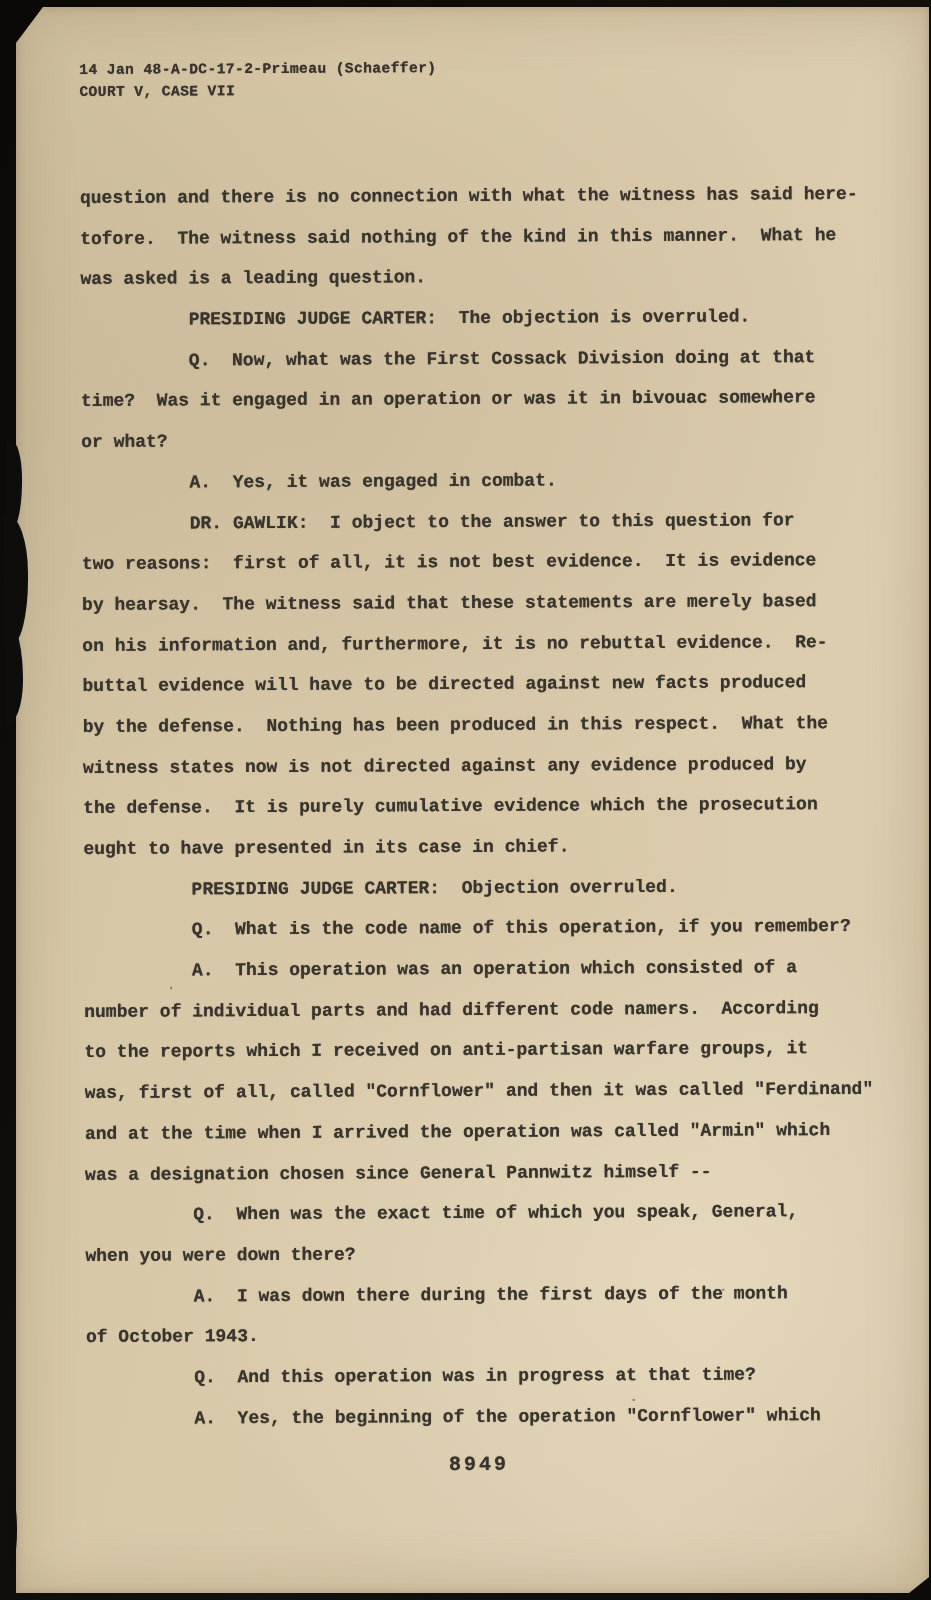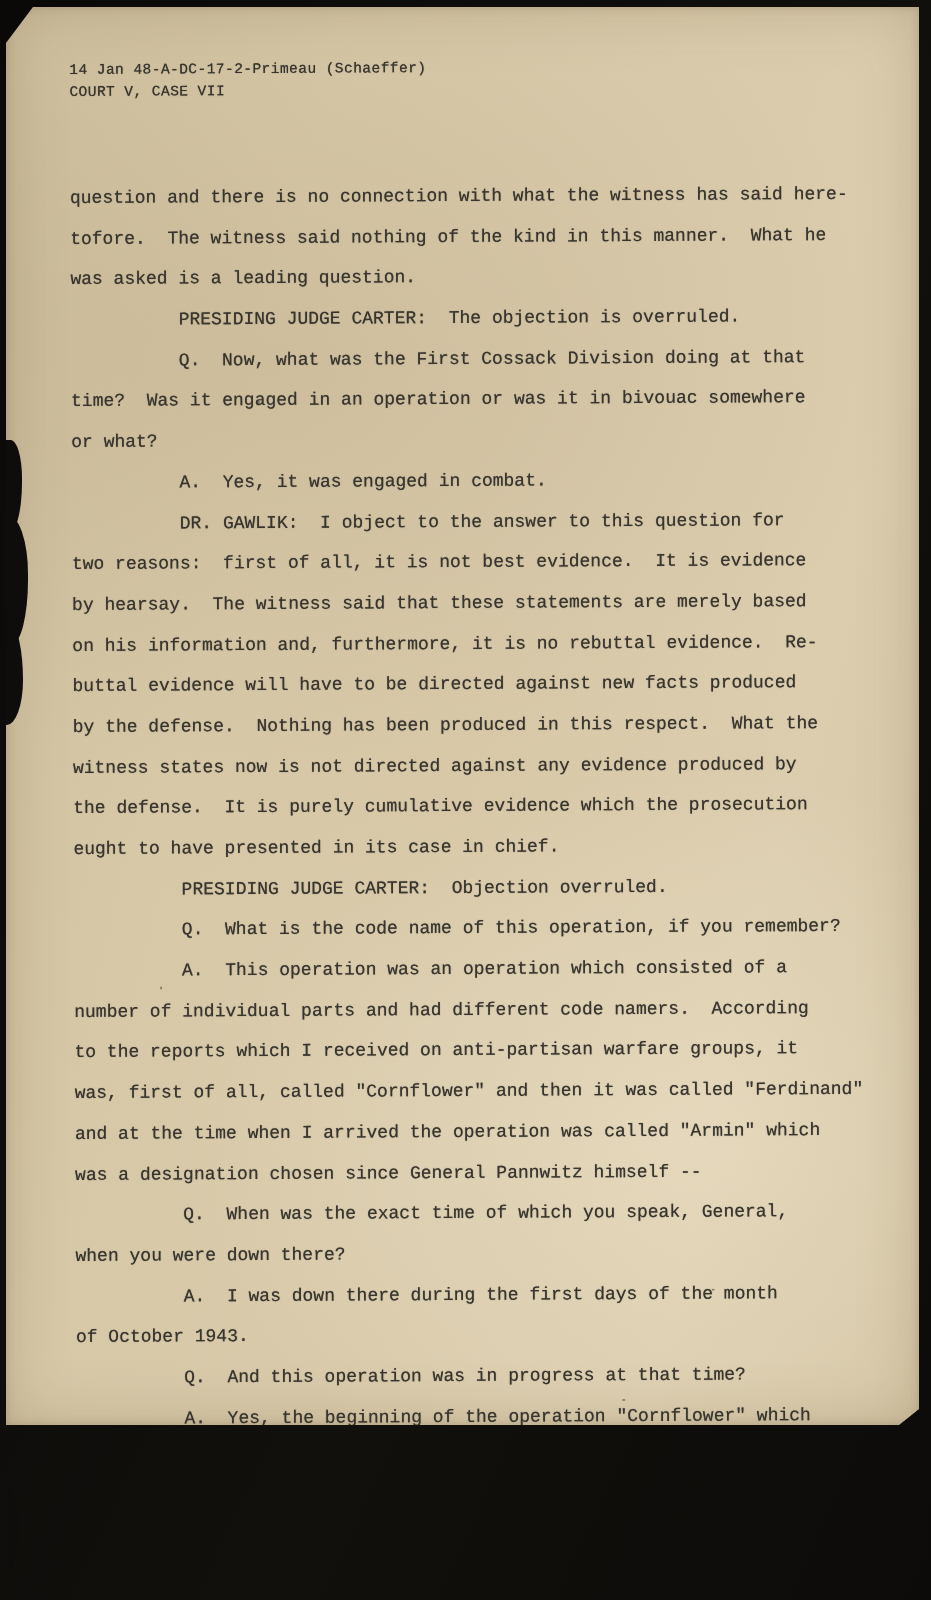--- a/index.html
+++ b/index.html
@@ -13,33 +13,34 @@
   }
   .scan {
     position: relative;
     width: 931px;
     height: 1600px;
     background:
       linear-gradient(115deg, #0a0908 0%, #12100d 60%, #0c0b09 100%);
   }
   .paper {
     position: absolute;
-    left: 6px;
+    left: 16px;
     top: 7px;
     width: 913px;
-    height: 1418px;
+    height: 1586px;
     background:
       radial-gradient(ellipse 900px 600px at 30% 25%, rgba(160,140,105,0.18), rgba(0,0,0,0) 70%),
       radial-gradient(ellipse 700px 500px at 75% 80%, rgba(255,248,225,0.25), rgba(0,0,0,0) 75%),
       radial-gradient(ellipse 500px 300px at 50% 55%, rgba(210,190,150,0.15), rgba(0,0,0,0) 70%),
       linear-gradient(103deg, #cebf9e 0%, #d7c8a8 28%, #d9caab 55%, #dccdaf 78%, #d5c6a6 100%);
     box-shadow:
       inset 0 0 60px rgba(120,100,65,0.28),
       inset 0 0 8px rgba(90,75,50,0.25);
     clip-path: polygon(27px 0, 100% 0, 100% calc(100% - 16px), calc(100% - 20px) 100%, 0 100%, 0 36px);
+    font-weight: bold;
   }
   .content {
     position: absolute;
     left: 0; top: 0; right: 0; bottom: 0;
     transform: rotate(-0.3deg);
     transform-origin: 60px 200px;
     color: #38352e;
   }
   .header {
     position: absolute;

